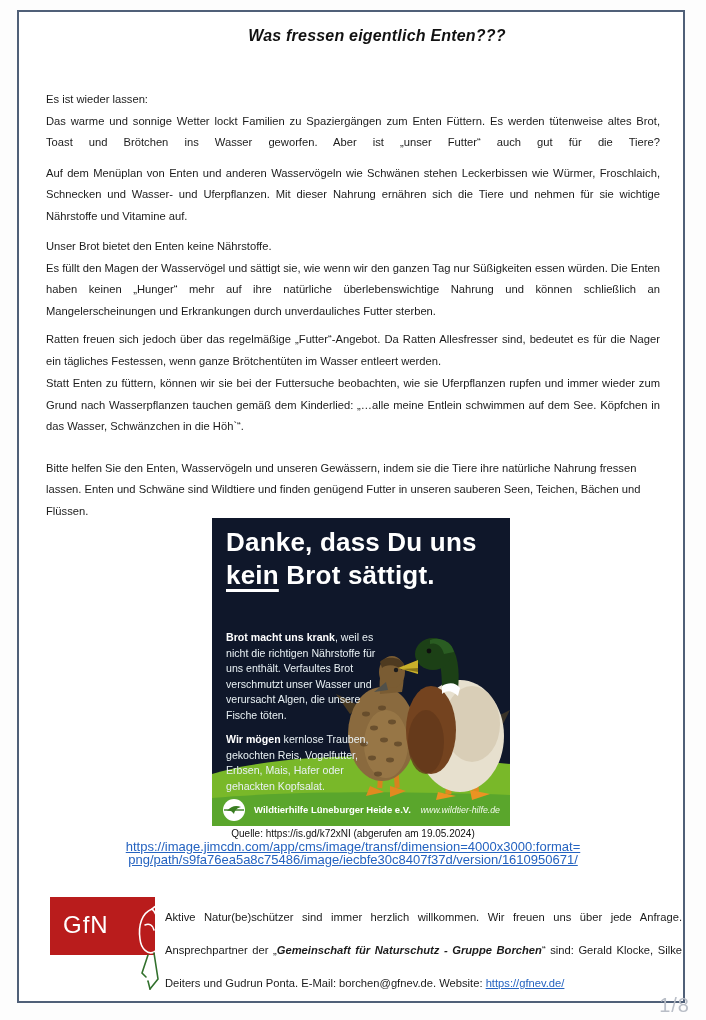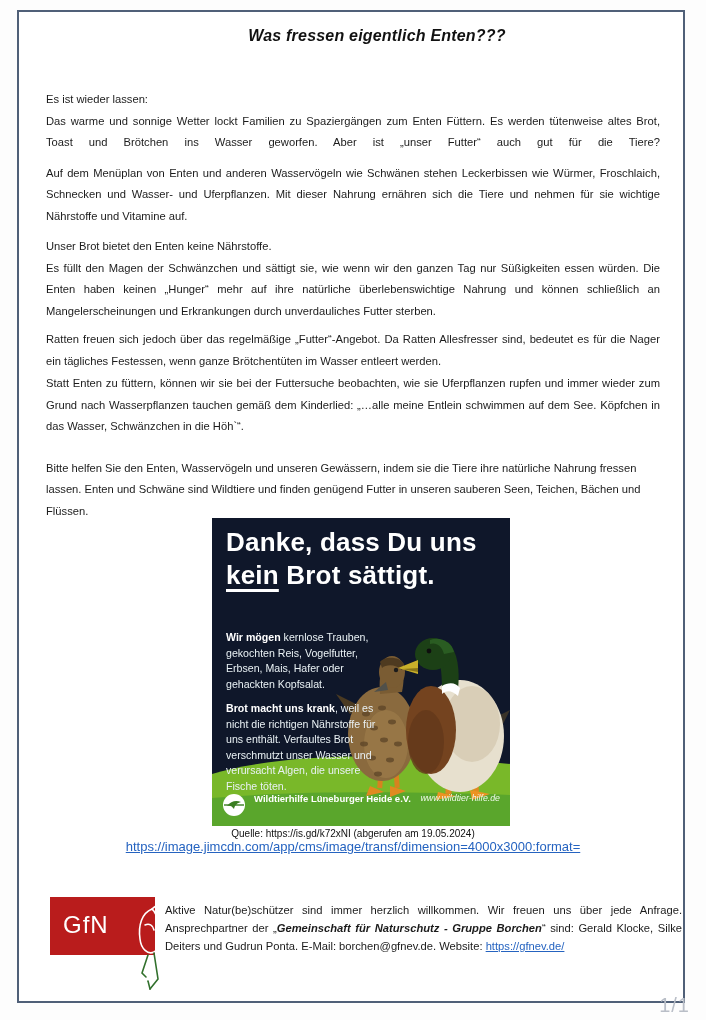--- a/index.html
+++ b/index.html
@@ -38,58 +38,58 @@
   }
   .poster-body{
     position:absolute;left:14px;top:112px;width:152px;color:#e9f1f4;
     font-size:10.6px;line-height:15.5px;
   }
   .poster-body p{margin:0 0 9px;}
   .poster-body b{color:#ffffff;}
   .grass-svg{position:absolute;left:0;bottom:0;width:298px;height:78px;}
   .poster-band{
     position:absolute;left:0;right:0;bottom:0;height:33px;
-    display:flex;align-items:flex-start;padding:0 10px;box-sizing:border-box;
+    display:flex;align-items:center;padding:0 10px;box-sizing:border-box;
   }
   .band-logo{width:24px;height:24px;flex:0 0 auto;margin-right:8px;}
   .band-org{font-size:9.5px;font-weight:bold;color:#ffffff;}
   .band-url{margin-left:auto;font-size:8.8px;color:#f0f8ea;font-style:italic;}
   .ducks{position:absolute;left:118px;top:100px;width:180px;height:182px;}
 
   
   .source{position:absolute;left:0;top:828px;width:706px;text-align:center;}
   .quelle{font-size:10px;color:#111;margin:0 0 2px;}
   .source-link{display:block;font-size:13px;line-height:12.8px;color:#2563c0;text-decoration:underline;cursor:pointer;}
 
   
   .gfn-box{position:absolute;left:50px;top:897px;width:105px;height:58px;background:#b91c1c;}
   .gfn-text{position:absolute;left:13px;top:14px;font-size:24px;color:#ffffff;letter-spacing:1px;font-weight:400;}
   .gfn-bird{position:absolute;left:112px;top:899px;width:62px;height:92px;}
   .footer-text{
     position:absolute;left:165px;top:890px;width:517px;
-    font-size:11.2px;line-height:18px;color:#1b1b1b;text-align:justify;
+    font-size:11.2px;line-height:33px;color:#1b1b1b;text-align:justify;
   }
   .footer-text a{color:#2563c0;text-decoration:underline;cursor:pointer;}
   .page-indicator{
     position:absolute;right:16px;top:994px;font-size:20px;color:#b9bec7;letter-spacing:1px;
   }
 </style>
 </head>
 <body>
 
 <div class="page"></div>
 
 <div class="doc-title">Was fressen eigentlich Enten???</div>
 
 <div class="content">
   <p>Es ist wieder lassen:</p>
   <p class="jst-full mb9">Das warme und sonnige Wetter lockt Familien zu Spaziergängen zum Enten Füttern. Es werden tütenweise altes Brot, Toast und Brötchen ins Wasser geworfen. Aber ist „unser Futter“ auch gut für die Tiere?</p>
   <p class="jst mb9">Auf dem Menüplan von Enten und anderen Wasservögeln wie Schwänen stehen Leckerbissen wie Würmer, Froschlaich, Schnecken und Wasser- und Uferpflanzen. Mit dieser Nahrung ernähren sich die Tiere und nehmen für sie wichtige Nährstoffe und Vitamine auf.</p>
   <p>Unser Brot bietet den Enten keine Nährstoffe.</p>
-  <p class="jst mb7">Es füllt den Magen der Schwänzchen und sättigt sie, wie wenn wir den ganzen Tag nur Süßigkeiten essen würden. Die Enten haben keinen „Hunger“ mehr auf ihre natürliche überlebenswichtige Nahrung und können schließlich an Mangelerscheinungen und Erkrankungen durch unverdauliches Futter sterben.</p>
+  <p class="jst mb7">Es füllt den Magen der Wasservögel und sättigt sie, wie wenn wir den ganzen Tag nur Süßigkeiten essen würden. Die Enten haben keinen „Hunger“ mehr auf ihre natürliche überlebenswichtige Nahrung und können schließlich an Mangelerscheinungen und Erkrankungen durch unverdauliches Futter sterben.</p>
   <p class="jst mb1">Ratten freuen sich jedoch über das regelmäßige „Futter“-Angebot. Da Ratten Allesfresser sind, bedeutet es für die Nager ein tägliches Festessen, wenn ganze Brötchentüten im Wasser entleert werden.</p>
   <p class="jst mb20">Statt Enten zu füttern, können wir sie bei der Futtersuche beobachten, wie sie Uferpflanzen rupfen und immer wieder zum Grund nach Wasserpflanzen tauchen gemäß dem Kinderlied: „…alle meine Entlein schwimmen auf dem See. Köpfchen in das Wasser, Schwänzchen in die Höh`“.</p>
   <p>Bitte helfen Sie den Enten, Wasservögeln und unseren Gewässern, indem sie die Tiere ihre natürliche Nahrung fressen lassen. Enten und Schwäne sind Wildtiere und finden genügend Futter in unseren sauberen Seen, Teichen, Bächen und Flüssen.</p>
 </div>
 
 <div class="poster">
   <div class="poster-headline">
     <span>Danke, dass Du uns</span><br>
     <span class="kein">kein</span><span> Brot sättigt.</span>
   </div>
@@ -142,38 +142,39 @@
       <ellipse cx="103" cy="36" rx="18" ry="16" fill="#1c4016"></ellipse>
       <path d="M100,22 C110,18 122,24 124,34 L114,36 C112,28 106,24 100,26 Z" fill="#2a5c22"></path>
       <path d="M88,42 L68,50 L88,56 Z" fill="#c9b02a"></path>
       <path d="M88,50 L72,51 L88,54 Z" fill="#8a7618"></path>
       <circle cx="99" cy="33" r="2.4" fill="#0e0e0e"></circle>
       <path d="M112,68 C118,64 126,64 130,70 L128,78 C122,72 116,72 112,76 Z" fill="#ffffff"></path>
     </g>
   </svg>
 
   <div class="poster-body">
+    <p><b>Brot macht uns krank</b><span>, weil es nicht die richtigen Nährstoffe für uns enthält. Verfaultes Brot verschmutzt unser Wasser und verursacht Algen, die unsere Fische töten.</span></p>
     <p><b>Wir mögen</b><span> kernlose Trauben, gekochten Reis, Vogelfutter, Erbsen, Mais, Hafer oder gehackten Kopfsalat.</span></p>
-    <p><b>Brot macht uns krank</b><span>, weil es nicht die richtigen Nährstoffe für uns enthält. Verfaultes Brot verschmutzt unser Wasser und verursacht Algen, die unsere Fische töten.</span></p>
   </div>
 
   <div class="poster-band">
     <svg class="band-logo" viewBox="0 0 24 24">
       <circle cx="12" cy="12" r="11" fill="#ffffff"></circle>
       <path d="M2,12 L22,12" stroke="#3a7d21" stroke-width="1.4"></path>
       <path d="M5,13 C9,8 14,7 19,9 C15,10 13,12 12,16 C10,13 8,12 5,13 Z" fill="#3a7d21"></path>
     </svg>
     <span class="band-org">Wildtierhilfe Lüneburger Heide e.V.</span>
     <span class="band-url">www.wildtier-hilfe.de</span>
   </div>
 </div>
 
 <div class="source">
   <p class="quelle">Quelle: https://is.gd/k72xNI (abgerufen am 19.05.2024)</p>
   <a class="source-link">https://image.jimcdn.com/app/cms/image/transf/dimension=4000x3000:format=</a>
+  <a class="source-link">png/path/s9fa76ea5a8c75486/image/iecbfe30c8407f37d/version/1610950671/</a>
 </div>
 
 <div class="gfn-box">
   <span class="gfn-text">GfN</span>
 </div>
 <svg class="gfn-bird" viewBox="0 0 62 92">
   <g stroke="#ffffff" stroke-width="1.6" fill="none" stroke-linecap="round">
     <path d="M40,10 C46,4 52,6 52,12 C52,16 48,18 44,17"></path>
     <path d="M44,12 L56,6 M44,14 L56,14"></path>
     <path d="M40,10 C30,14 26,26 28,40 C29,50 36,56 42,53 C48,50 50,38 47,26 C45,17 43,12 40,10 Z"></path>
@@ -181,13 +182,13 @@
   </g>
   <g stroke="#31702c" stroke-width="1.6" fill="none" stroke-linecap="round">
     <path d="M36,56 L30,74 L34,78"></path>
     <path d="M42,54 L46,80 L38,90"></path>
     <path d="M38,90 L36,82"></path>
   </g>
 </svg>
 
 <p class="footer-text"><span>Aktive Natur(be)schützer sind immer herzlich willkommen. Wir freuen uns über jede Anfrage. </span><span>Ansprechpartner der „</span><b><i>Gemeinschaft für Naturschutz - Gruppe Borchen</i></b><span>“ sind: Gerald Klocke, Silke Deiters und Gudrun Ponta. E-Mail: borchen@gfnev.de. Website: </span><a>https://gfnev.de/</a></p>
 
-<div class="page-indicator">1/1</div>
+<div class="page-indicator">1/8</div>
 
 </body></html>

